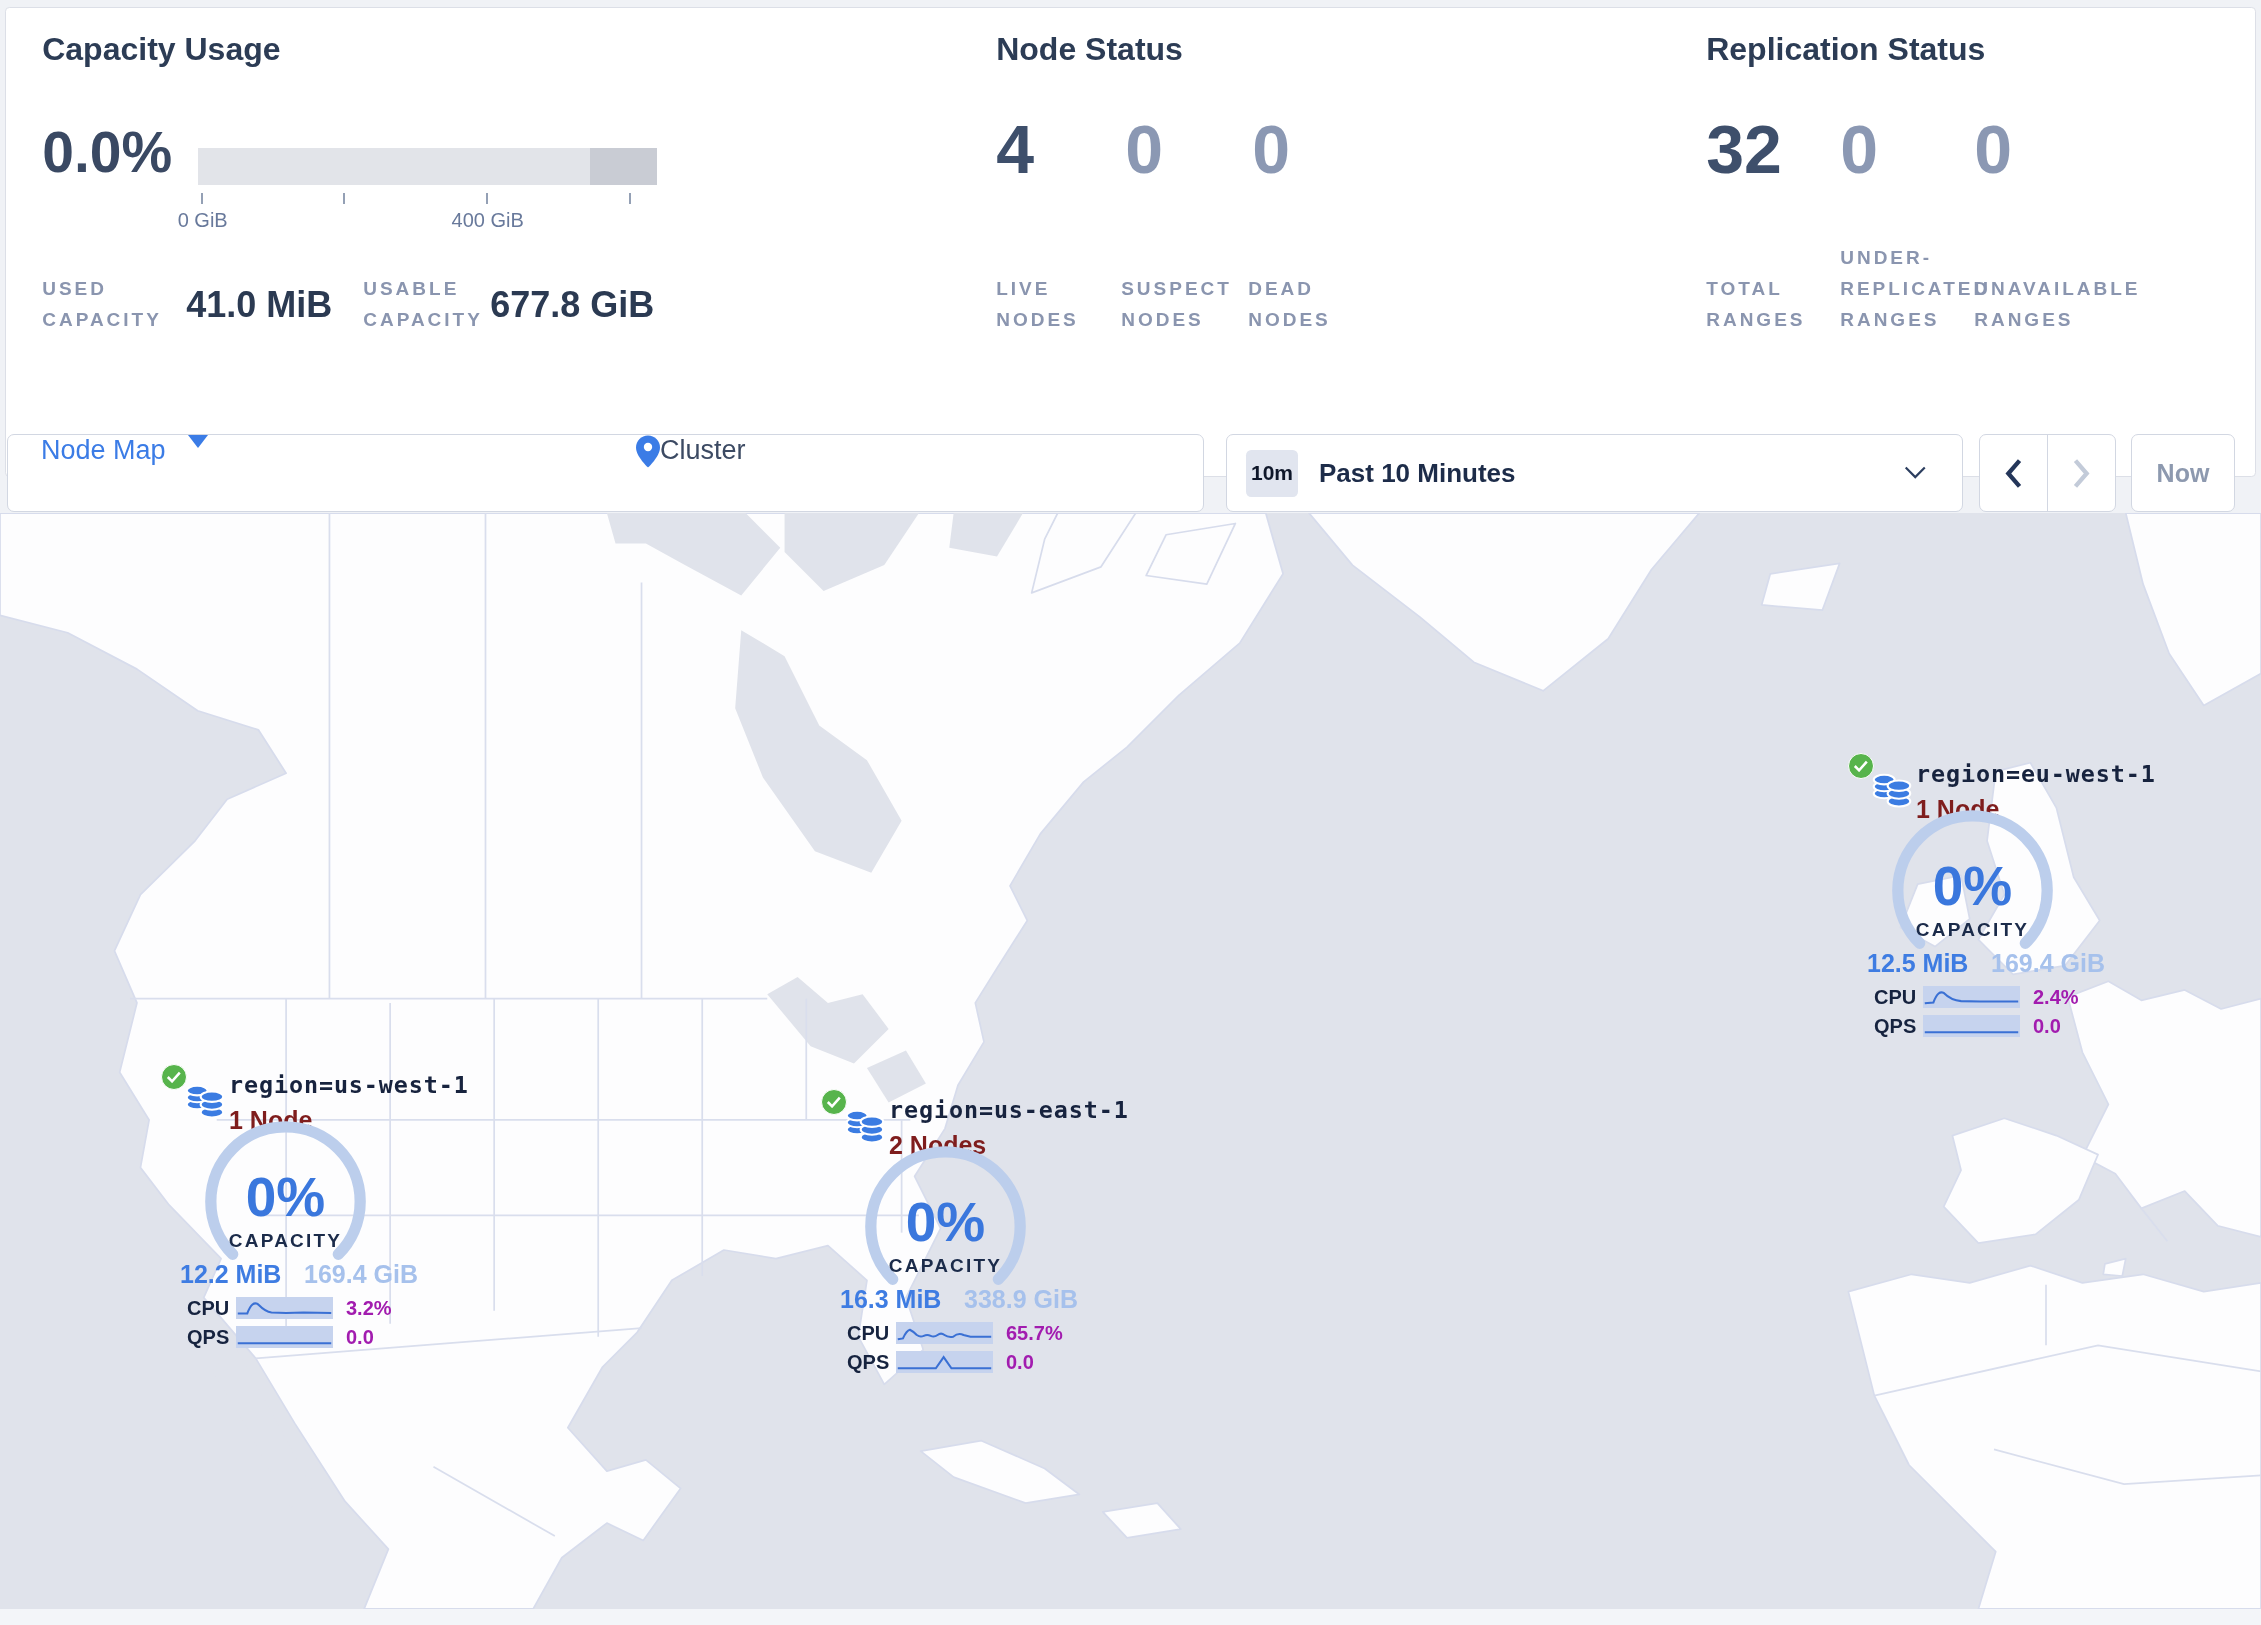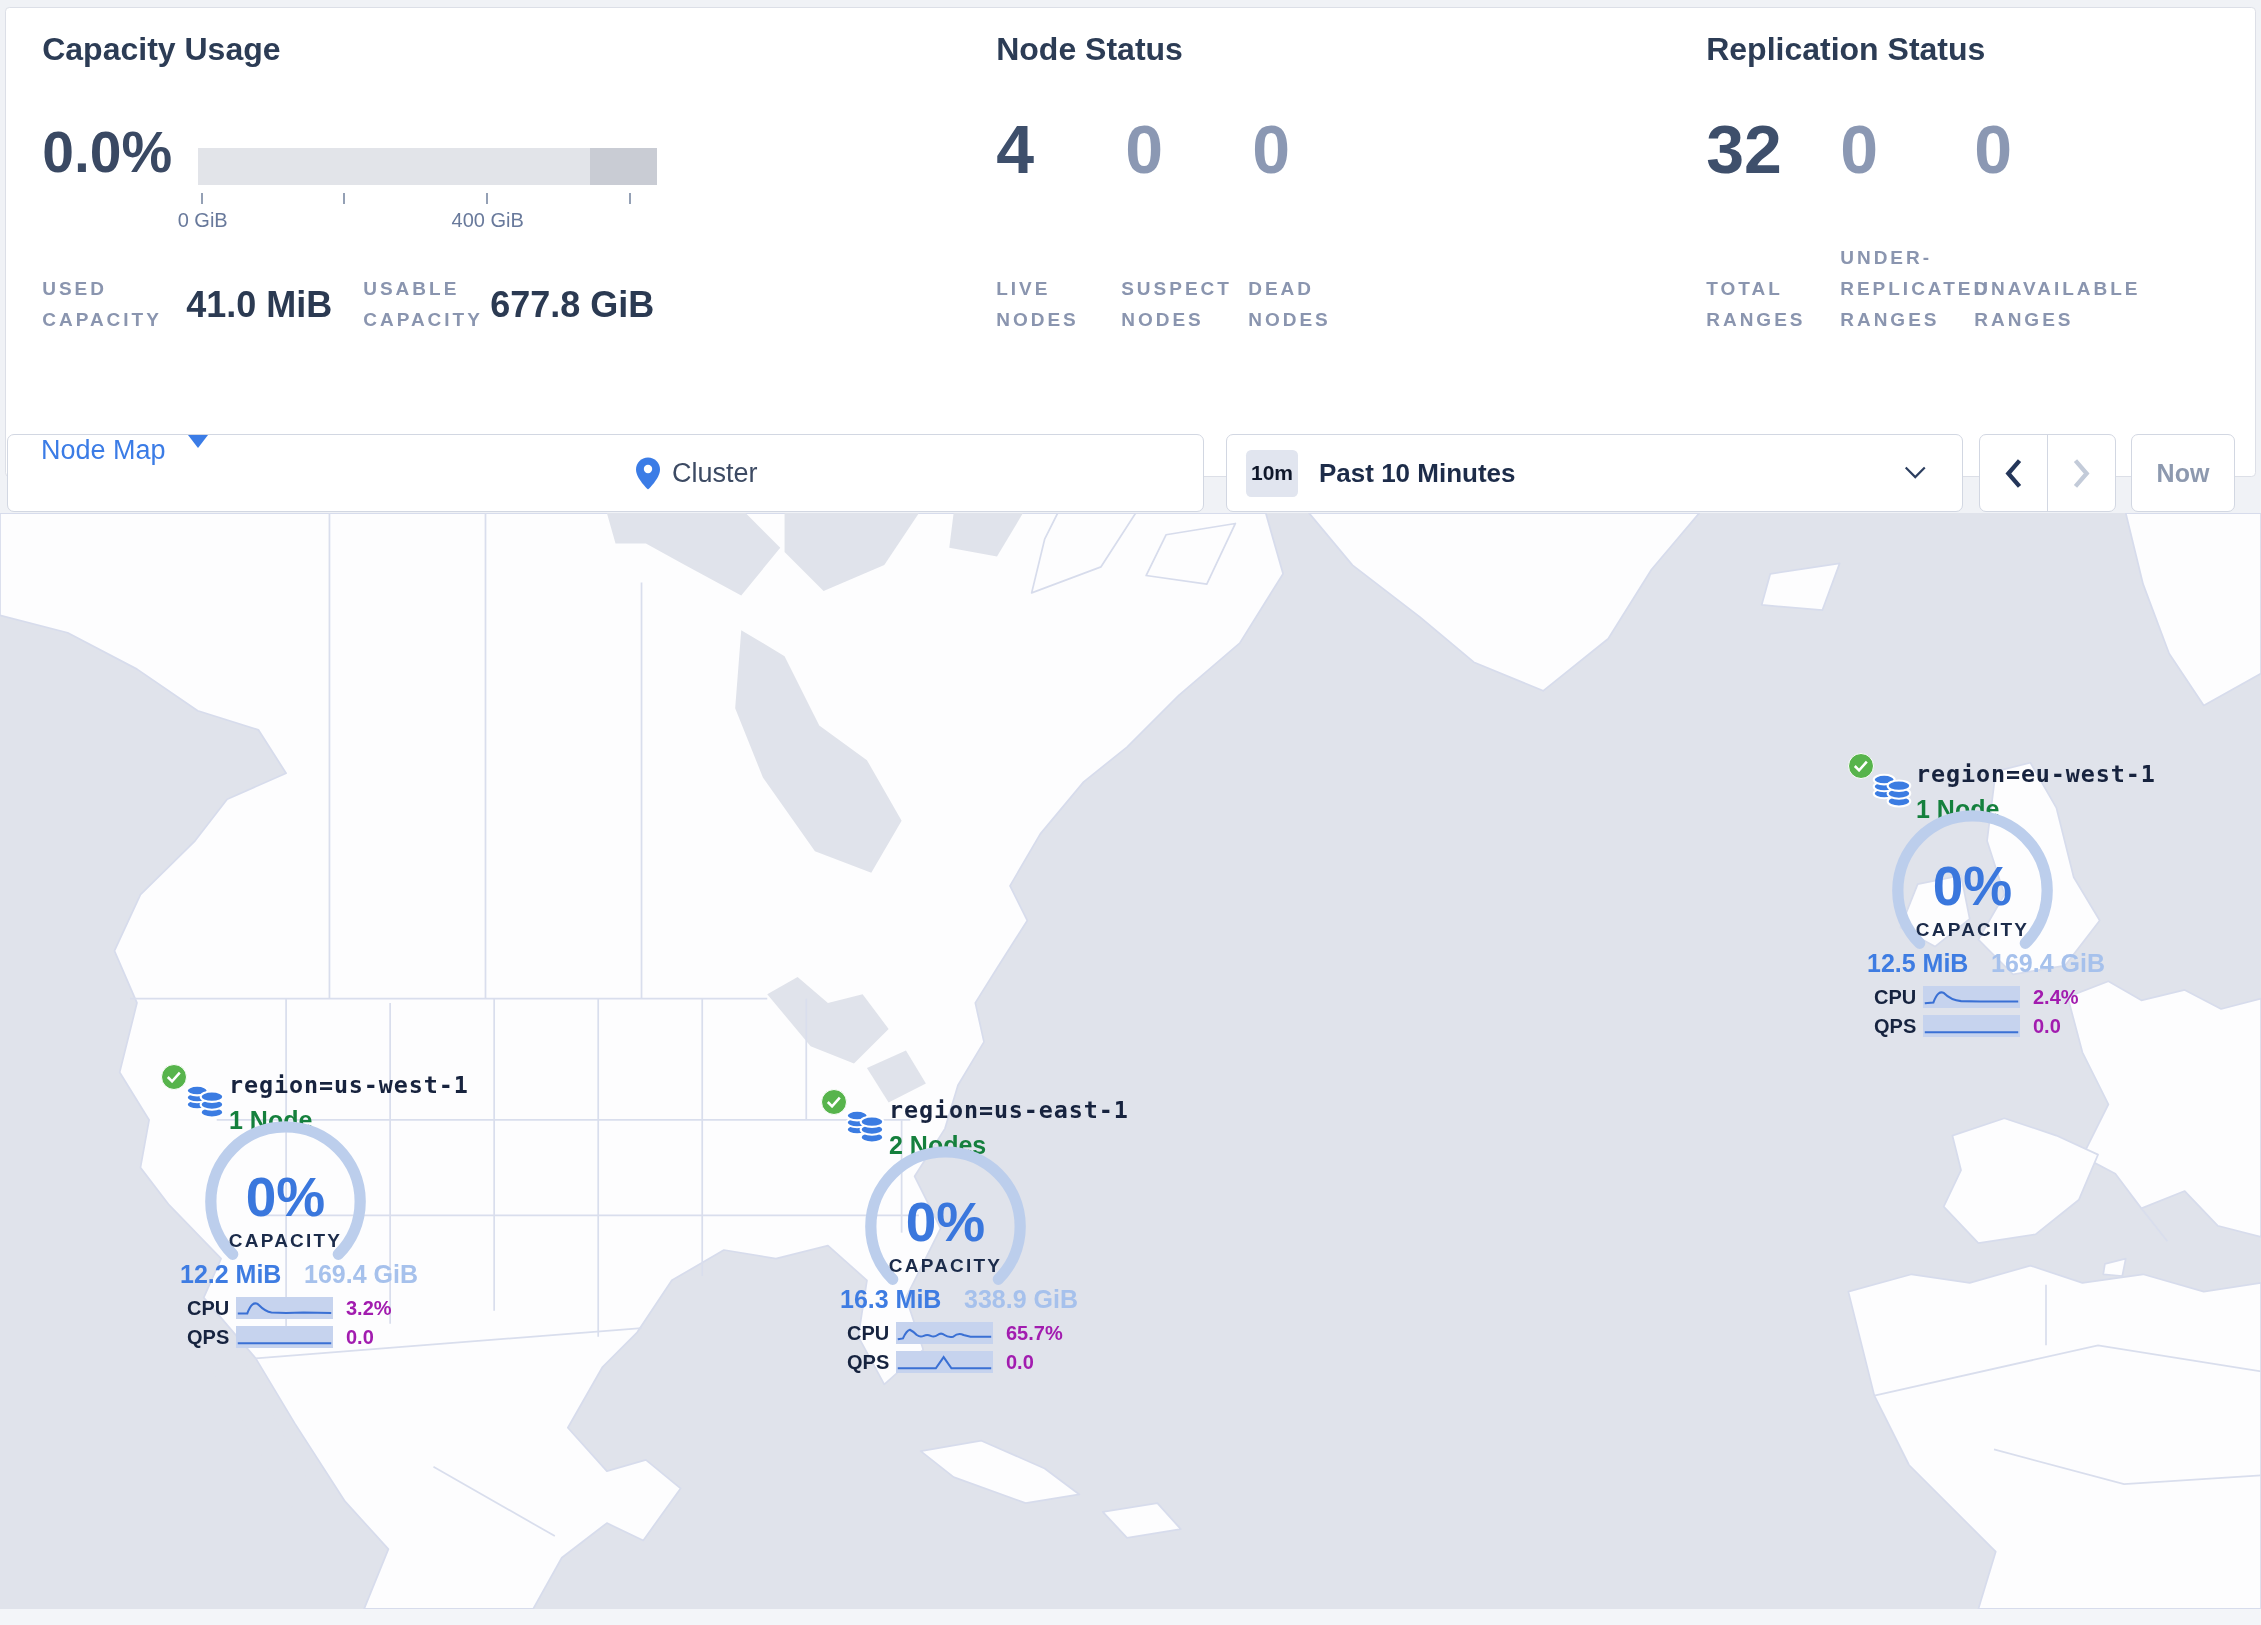--- a/index.html
+++ b/index.html
@@ -27,21 +27,21 @@
   
   .tool-box { position:absolute; top:434px; height:78px; background:#fff;
     border:0.9px solid #d2d7e2; border-radius:7px; }
   .tb-main { left:7px; width:1197px; }
   .view-select { position:absolute; left:33px; top:0; height:76px; display:flex;
     gap:22.5px; cursor:pointer; }
   .view-select span { font-size:27px; color:#3b7ce6; }
   .caret-down { width:0; height:0; border-left:10.4px solid transparent;
     border-right:10.4px solid transparent; border-top:13px solid #3b7ce6; }
   .breadcrumb { position:absolute; left:628px; top:0; height:76px; display:flex;
-    align-items:center; gap:12px; }
+    gap:0; }
   .breadcrumb span { font-size:27px; color:#3c4a63; }
   .tb-time { left:1226px; width:737px; display:flex; align-items:center; }
   .time-badge { margin-left:19px; width:52px; height:47px; background:#e1e5ef; border-radius:5.2px;
     display:flex; align-items:center; justify-content:center;
     font-size:21px; font-weight:bold; color:#0f172a; }
   .time-label { margin-left:21px; font-size:26px; font-weight:bold; color:#1d2c49; }
   .time-chevron { position:absolute; right:36px; top:29.5px; }
   .tb-arrows { left:1979px; width:137px; display:flex; }
   .arrow-half { width:68px; height:76px; display:flex; align-items:center; justify-content:center; }
   .arrow-half.l { border-right:0.9px solid #d2d7e2; }
@@ -54,21 +54,21 @@
   .map-svg { position:absolute; left:0; top:0; }
 
   
   .marker { position:absolute; width:260px; }
   .m-check { position:absolute; left:0; top:0; width:26px; height:26px; background:#57b44c;
     border:1.7px solid #fff; border-radius:50%; display:flex; align-items:center; justify-content:center; }
   .m-db { position:absolute; left:22.5px; top:17.3px; }
   .m-text { position:absolute; left:68px; top:7px; white-space:nowrap; }
   .m-region { font-family:"DejaVu Sans Mono", monospace; font-size:23.4px; font-weight:bold;
     color:#17233e; letter-spacing:0.9px; }
-  .m-nodes { margin-top:7px; font-size:25px; font-weight:bold; color:#15803d; }
+  .m-nodes { margin-top:7px; font-size:25px; font-weight:bold; color:#7f1d1d; }
   .m-gauge { position:absolute; left:42px; top:55px; width:165px; height:165px; }
   .m-gauge svg { position:absolute; left:0; top:0; }
   .m-pct { position:absolute; left:0; top:46px; width:165px; text-align:center;
     font-size:55px; font-weight:bold; color:#3a77dd; }
   .m-cap { position:absolute; left:0; top:111px; width:165px; text-align:center;
     font-size:19px; font-weight:bold; color:#1b2b4a; letter-spacing:2.2px; }
   .m-values { position:absolute; left:19px; top:196px; width:238px; display:flex;
     justify-content:space-between; font-size:25px; font-weight:bold; }
   .m-used { color:#3e7ce2; }
   .m-total { color:#a6c1ec; }

